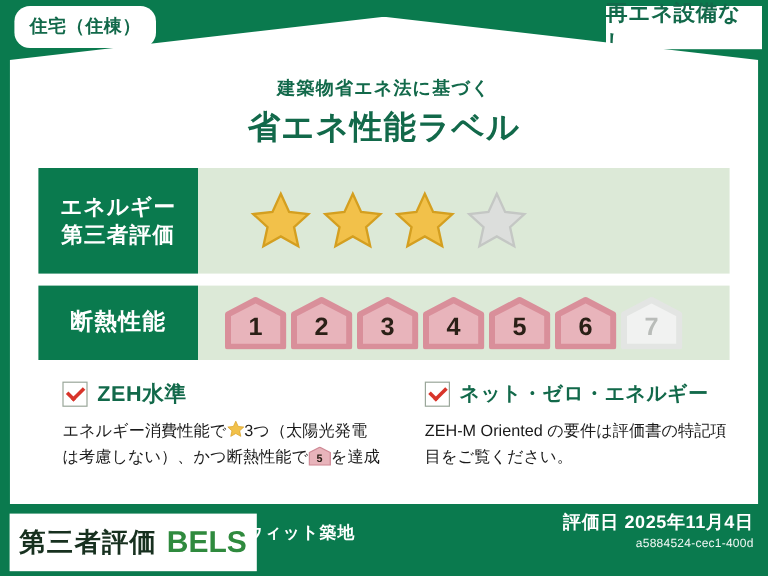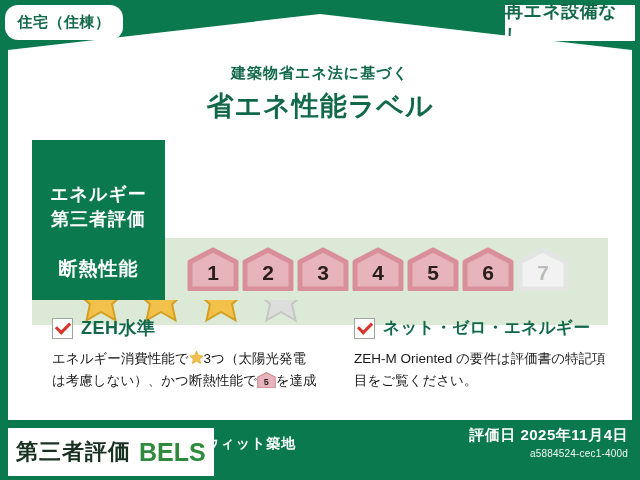--- a/index.html
+++ b/index.html
@@ -10,21 +10,21 @@
     -webkit-font-smoothing:antialiased;
   }
   .label-root{position:relative;width:640px;height:480px;background:#0a7a4e;}
 
   
   .tag{
     position:absolute;background:#ffffff;color:#12694a;
     font-weight:bold;display:flex;align-items:center;justify-content:center;
     letter-spacing:.5px;
   }
-  .tag-left{left:5px;top:5px;width:118px;height:35px;font-size:15px;border-radius:13px;}
+  .tag-left{left:12px;top:5px;width:118px;height:35px;font-size:15px;border-radius:13px;}
   .tag-right{right:5px;top:5px;width:130px;height:36px;font-size:18px;}
 
   
   .house{
     position:absolute;left:8px;top:14px;width:624px;height:406px;
     background:#ffffff;
     clip-path:polygon(0% 36px, 50% 0px, 100% 36px, 100% 100%, 0% 100%);
   }
   .house-inner{position:absolute;left:0;top:0;width:624px;height:406px;}
 
@@ -33,21 +33,21 @@
     position:absolute;left:0;top:50px;width:624px;text-align:center;
     font-size:15px;font-weight:bold;color:#12694a;letter-spacing:1px;
   }
   .title-main{
     position:absolute;left:0;top:74px;width:624px;text-align:center;
     font-size:27px;font-weight:bold;color:#12694a;letter-spacing:1px;
   }
 
   
   .row{position:absolute;left:24px;width:576px;display:flex;align-items:stretch;}
-  .row-energy{top:126px;height:88px;flex-direction:column;}
+  .row-energy{top:126px;height:88px;}
   .row-insul{top:224px;height:62px;}
 
   .row-head{
     background:#0a7a4e;color:#ffffff;font-weight:bold;
     display:flex;flex-direction:column;align-items:center;justify-content:center;
     width:133px;flex:0 0 133px;line-height:1.35;font-size:18px;letter-spacing:1px;
   }
   .row-head.one-line{font-size:19px;}
   .row-body{
     flex:1;background:#dce9d7;display:flex;align-items:center;

